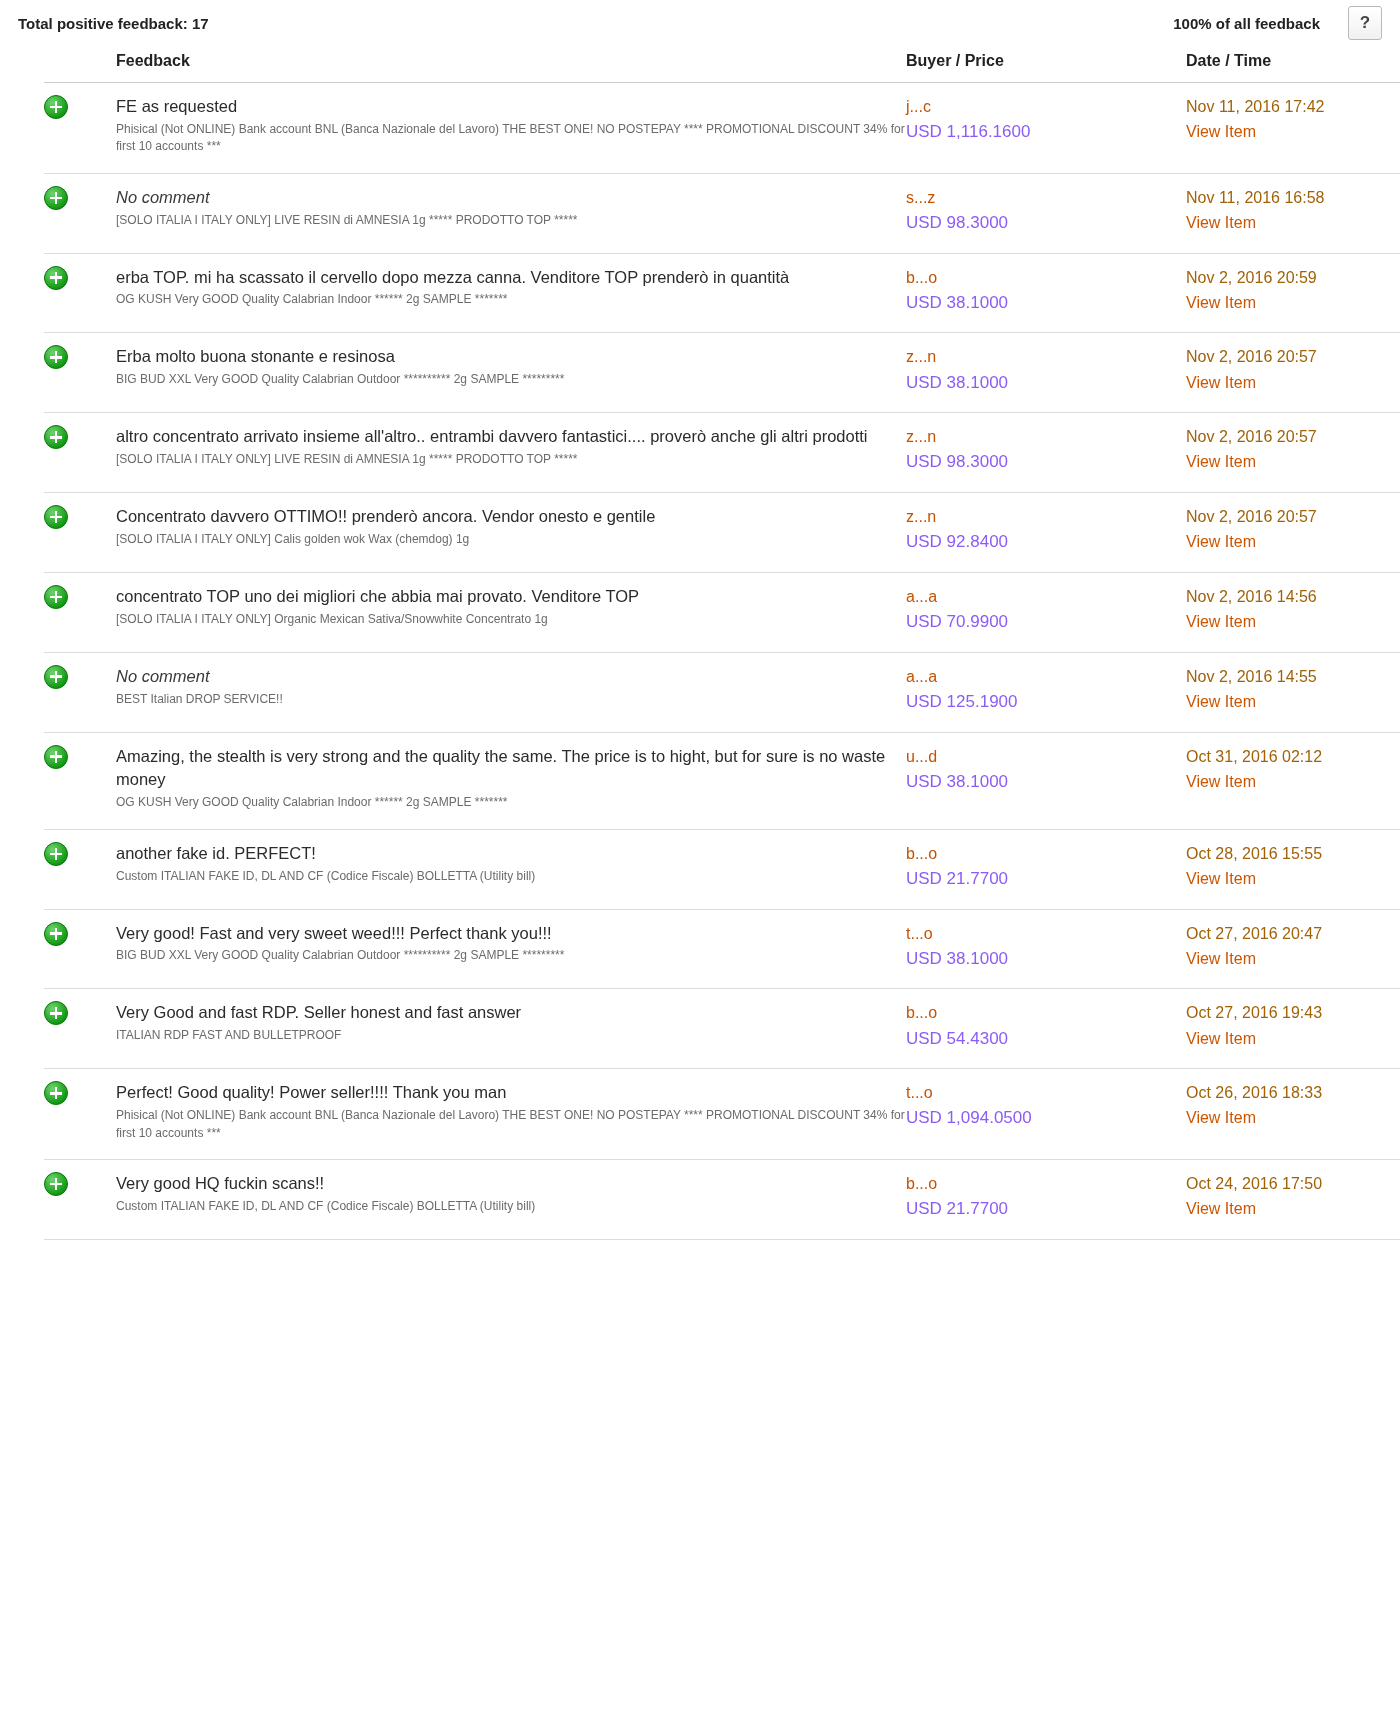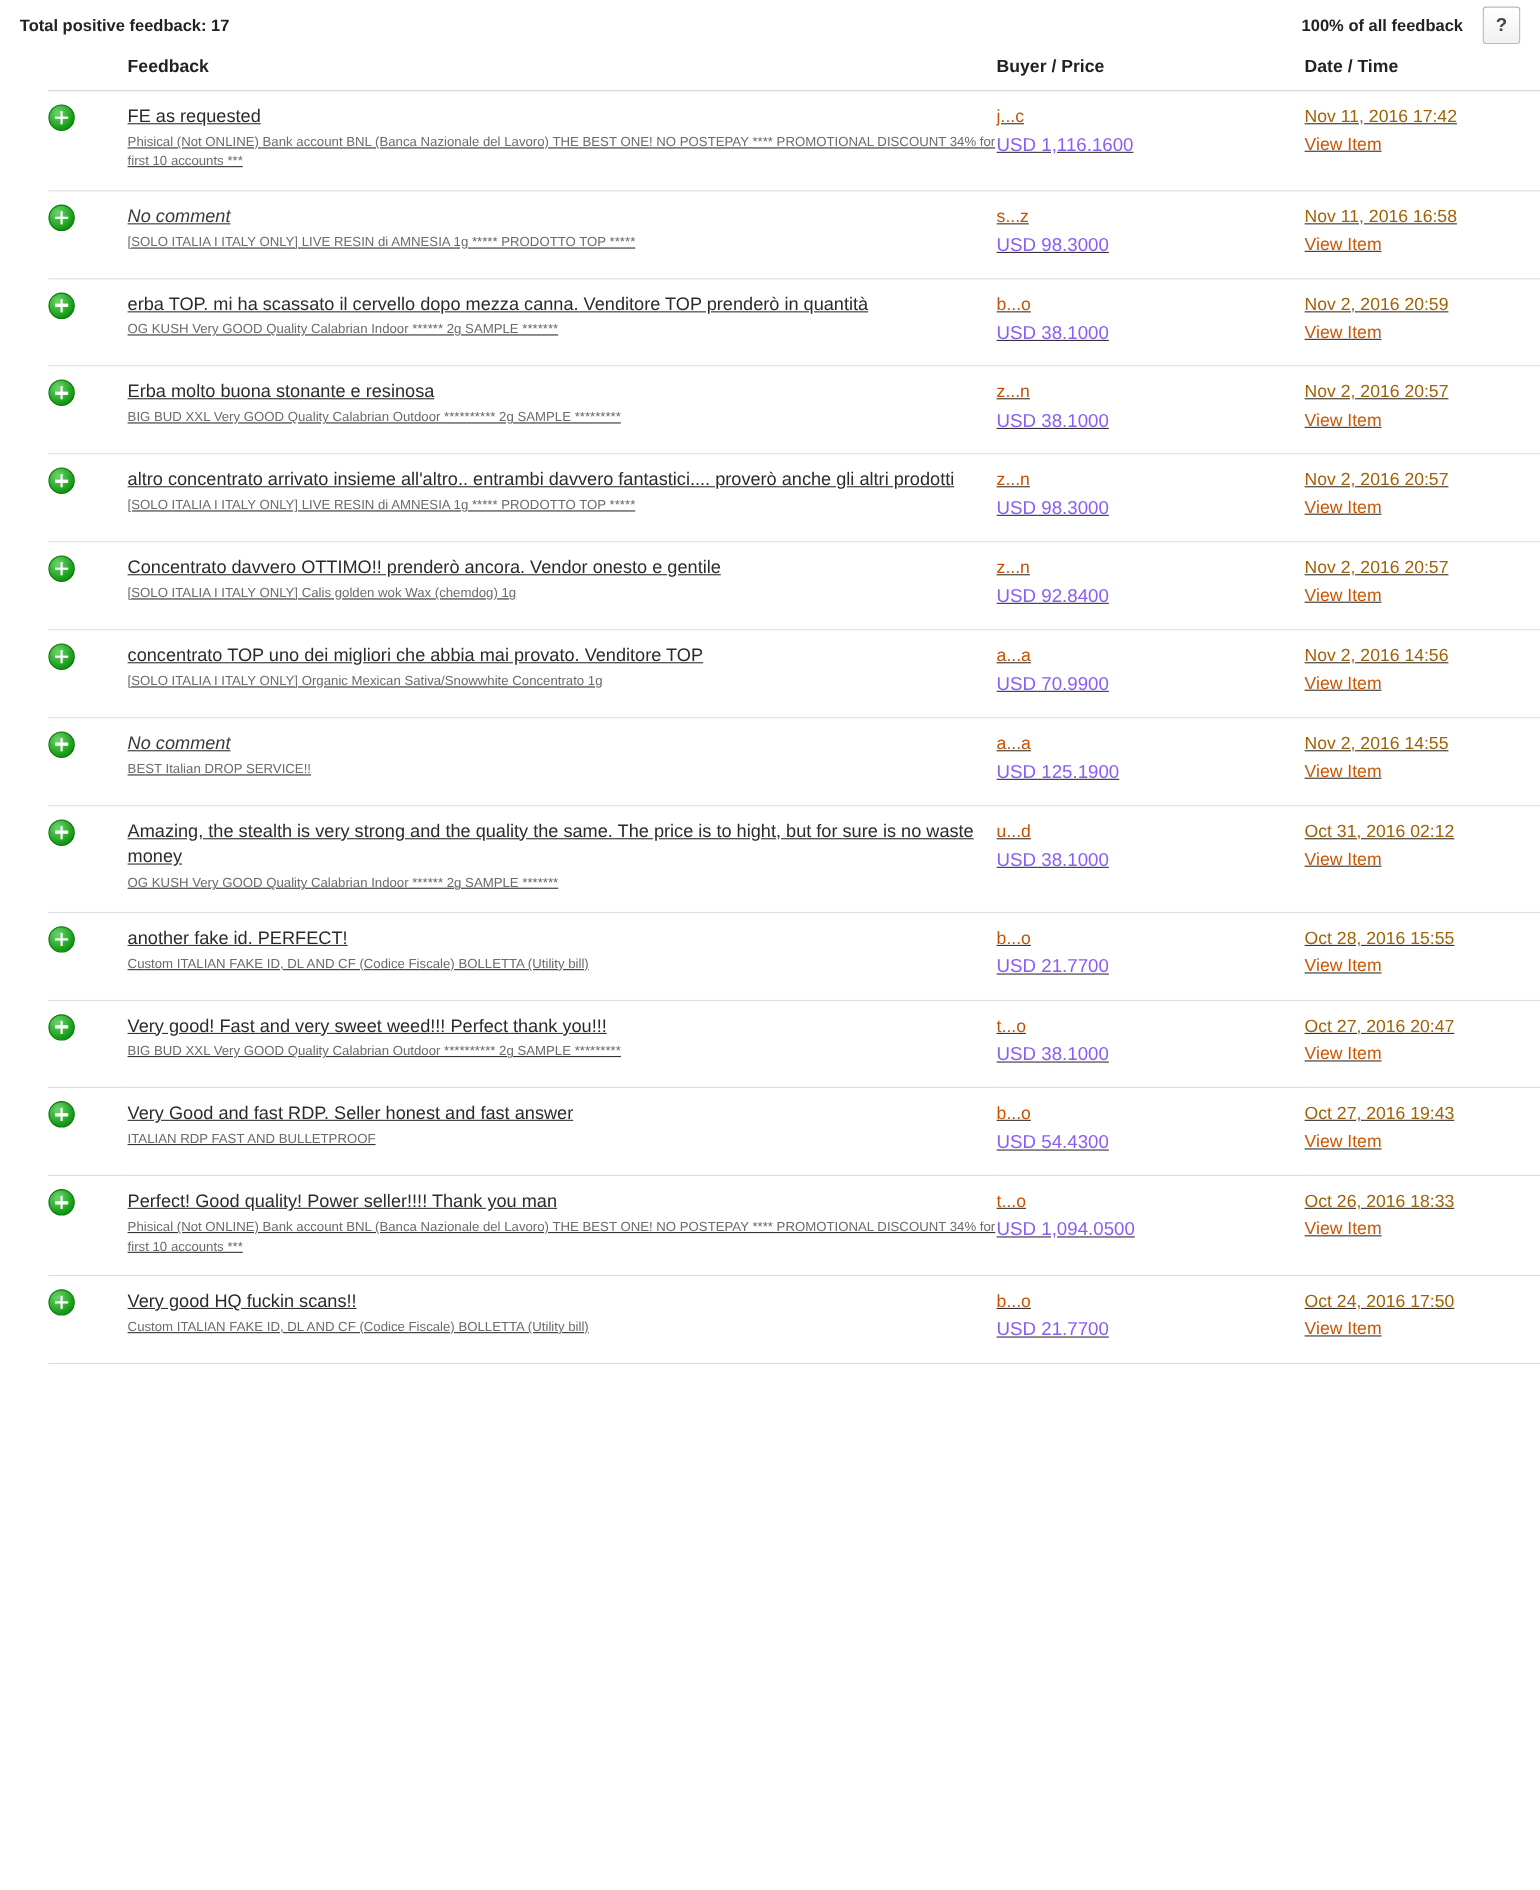--- a/index.html
+++ b/index.html
@@ -24,21 +24,21 @@
     height: 44px;
   }
   .total-label {
     font-size: 15px;
     font-weight: bold;
     color: #222;
   }
   .right-top {
     display: flex;
     align-items: center;
-    gap: 18px;
+    gap: 28px;
   }
   .pct-label {
     font-size: 15px;
     font-weight: bold;
     color: #222;
   }
   .help-btn {
     width: 34px;
     height: 34px;
     border: 1px solid #b9b9b9;
@@ -73,21 +73,20 @@
   thead th.col-feedback { padding-left: 6px; }
 
   table.fb tbody tr {
     border-bottom: 1px solid #dcdcdc;
   }
   table.fb tbody td {
     vertical-align: top;
     padding: 12px 0 17px 0;
     font-size: 16px;
     line-height: 1.45;
-    text-decoration: underline;
   }
   td.col-icon { padding-left: 18px; padding-top: 16px; }
   td.col-feedback { padding-left: 6px; }
 
   .plus-icon {
     width: 24px;
     height: 24px;
     border-radius: 50%;
     background: radial-gradient(circle at 35% 30%, #6ed46e, #139a13 70%, #0c7a0c 100%);
     border: 1px solid #0b7a0b;

